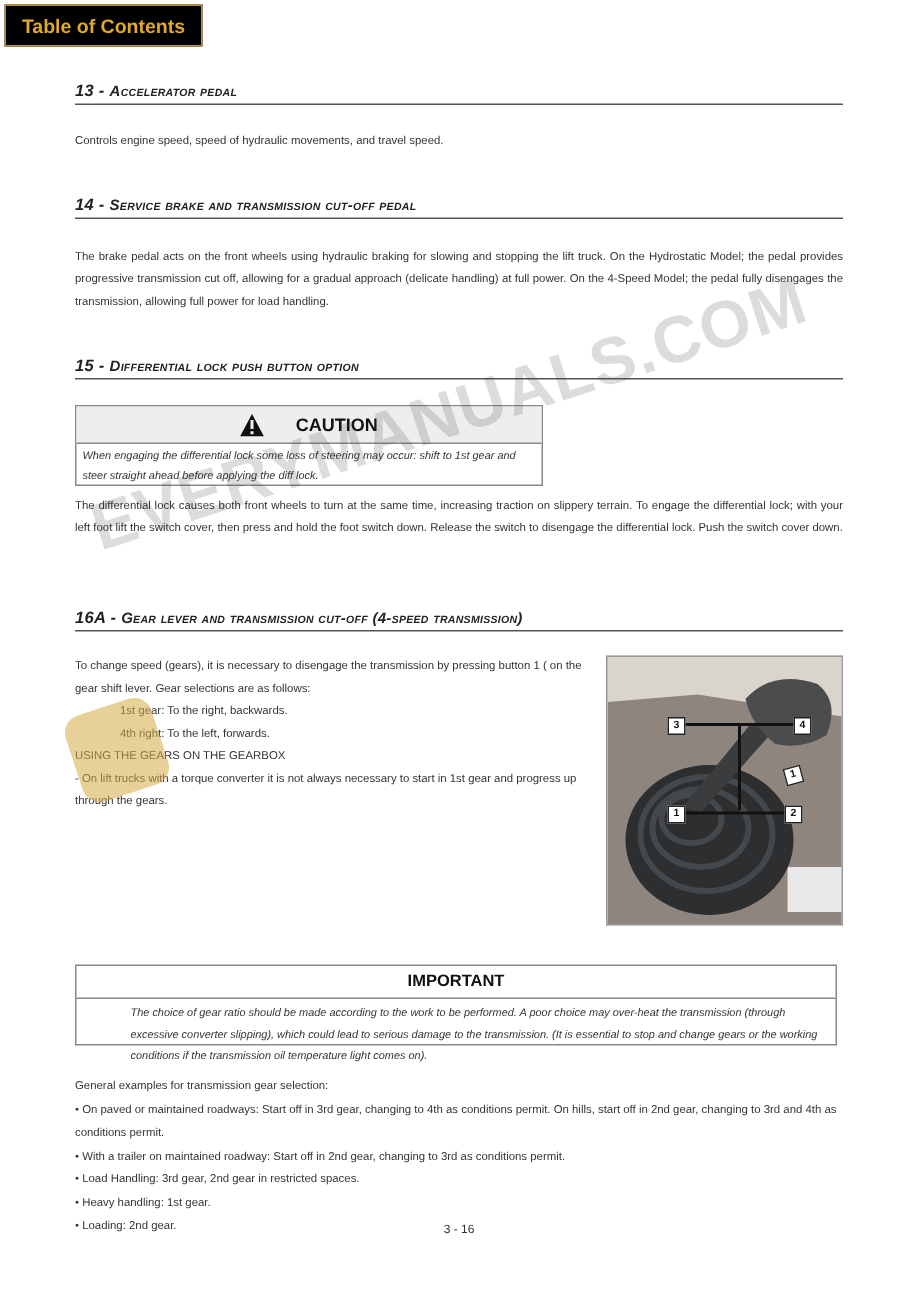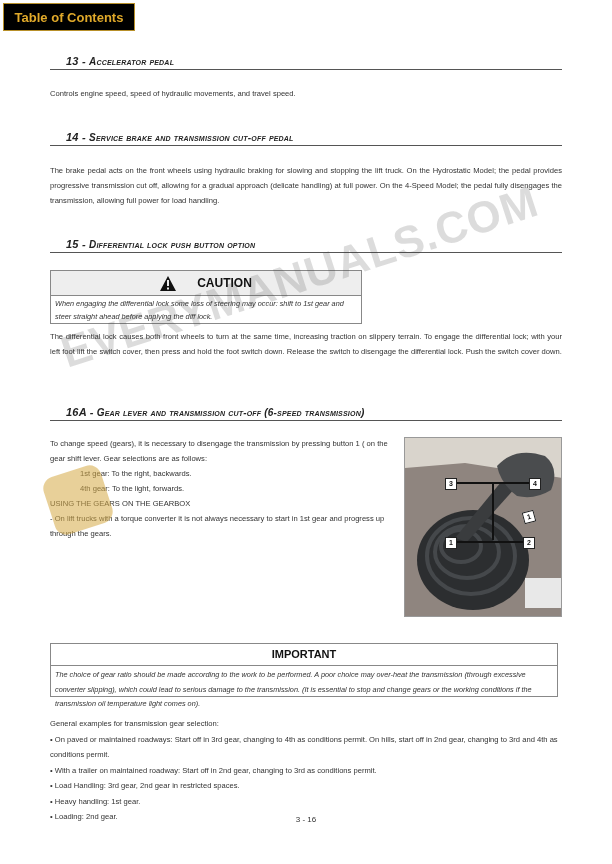--- a/index.html
+++ b/index.html
@@ -3,33 +3,33 @@
 <meta charset="utf-8">
 <style>
   html, body { margin:0; padding:0; }
   body { width:612px; height:864px; background:#ffffff; position:relative; overflow:hidden;
          font-family:"Liberation Sans", sans-serif; color:#333; }
   .toc-btn { position:absolute; left:3px; top:3px; width:132px; height:28px; background:#000;
              border:1.5px solid #b8902a; box-sizing:border-box; color:#e0a92a; font-weight:bold;
              font-size:13px; display:flex; align-items:center; justify-content:center; cursor:pointer; }
   .sec-h { position:absolute; left:50px; width:512px; border-bottom:1.5px solid #555;
            font-weight:bold; font-style:italic; color:#222; font-size:10.5px; padding-bottom:2px; letter-spacing:0.2px; }
-  .sec-h .num { font-size:11px;margin-left:16px; }
+  .sec-h .num { font-size:11px; }
   .sec-h .sc { font-variant:small-caps; font-size:10px; }
   .p { position:absolute; left:50px; width:512px; font-size:7.6px; line-height:15px; color:#333; }
   .just { text-align:justify; text-align-last:left; }
   .caution { position:absolute; left:50px; top:270px; width:312px; height:54px; border:1px solid #888; box-sizing:border-box; }
   .caution .hd { height:24px; background:#eeeeee; border-bottom:1px solid #888; display:flex;
                  align-items:center; justify-content:center; font-weight:bold; font-size:12px; color:#111; gap:21px; }
   .caution .bd { font-style:italic; font-size:7.3px; line-height:13px; padding:1px 4px; color:#333; }
   .photo { position:absolute; left:404px; top:437px; width:158px; height:180px; border:1px solid #999; box-sizing:border-box;
            background:#d6d1c8; overflow:hidden; }
   .important { position:absolute; left:50px; top:643px; width:508px; height:54px; border:1px solid #888; box-sizing:border-box; }
   .important .hd { height:21px; border-bottom:1px solid #888; text-align:center; font-weight:bold; font-size:11px; line-height:21px; color:#111; }
-  .important .bd { font-style:italic; font-size:7.3px; line-height:14.5px; padding:2px 4px; color:#333; }
+  .important .bd { font-style:italic; font-size:7.3px; line-height:14.5px; padding:2px 4px; color:#333;margin-left:32px; }
   .indent { padding-left:30px; }
   .page-num { position:absolute; left:0; width:612px; top:815px; text-align:center; font-size:8px; color:#333; }
   .watermark { position:absolute; left:55px; top:330px; transform:rotate(-18deg); transform-origin:left top;
                font-weight:bold; font-size:44px; color:rgba(60,60,60,0.18); letter-spacing:1px; white-space:nowrap; pointer-events:none; }
   .wm-logo { position:absolute; left:48px; top:470px; width:60px; height:60px; background:rgba(214,170,70,0.55);
              border-radius:12px; transform:rotate(-18deg); pointer-events:none; }
   .label-box { position:absolute; background:#fff; border:1px solid #222; font-size:7px; font-weight:bold; width:10px; height:10px;
                line-height:10px; text-align:center; color:#111; }
 </style>
 </head>
@@ -57,26 +57,26 @@
       <rect x="7" y="4" width="2" height="6" fill="#eee"></rect>
       <rect x="7" y="11.5" width="2" height="2" fill="#eee"></rect>
     </svg>
     <span>CAUTION</span>
   </div>
   <div class="bd">When engaging the differential lock some loss of steering may occur:  shift to 1st gear and steer straight ahead before applying the diff lock.</div>
 </div>
 <div class="p just" style="top:329px;">The differential lock causes both front wheels to turn at the same time, increasing traction on slippery terrain. To engage the differential lock; with your left foot lift the switch cover, then press and hold the foot switch down.  Release the switch to disengage the differential lock.  Push the switch cover down.</div>
 
 <div class="sec-h" style="top:406px;">
-  <span class="num">16A - </span><span class="sc">Gear lever and transmission cut-off (6-speed transmission)</span>
+  <span class="num">16A - </span><span class="sc">Gear lever and transmission cut-off (4-speed transmission)</span>
 </div>
 <div class="p" style="top:436px; width:345px;">
   <div>To change speed (gears), it is necessary to disengage the transmission by pressing button 1 ( on the gear shift lever.  Gear selections are as follows:</div>
   <div class="indent">1st gear: To the right, backwards.</div>
-  <div class="indent">4th gear: To the light, forwards.</div>
+  <div class="indent">4th right: To the left, forwards.</div>
   <div>USING THE GEARS ON THE GEARBOX</div>
   <div>- On lift trucks with a torque converter it is not always necessary to start in 1st gear and progress up through the gears.</div>
 </div>
 
 <div class="photo">
   <svg width="158" height="180" viewBox="0 0 158 180">
     <rect x="0" y="0" width="158" height="180" fill="#d9d4cc"></rect>
     <polygon points="0,30 60,25 158,40 158,180 0,180" fill="#8f857f"></polygon>
     <rect x="120" y="140" width="38" height="30" fill="#e8e8e8"></rect>
     <ellipse cx="68" cy="122" rx="56" ry="50" fill="#2c2e30"></ellipse>

